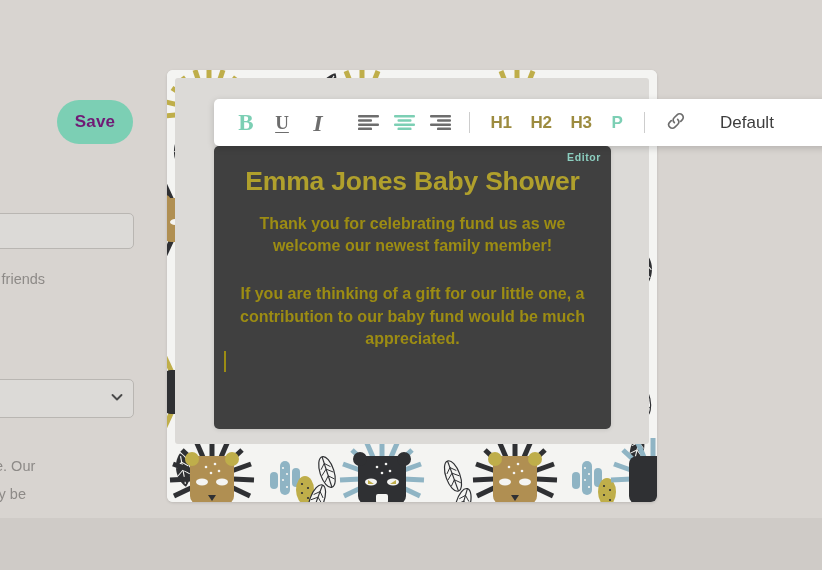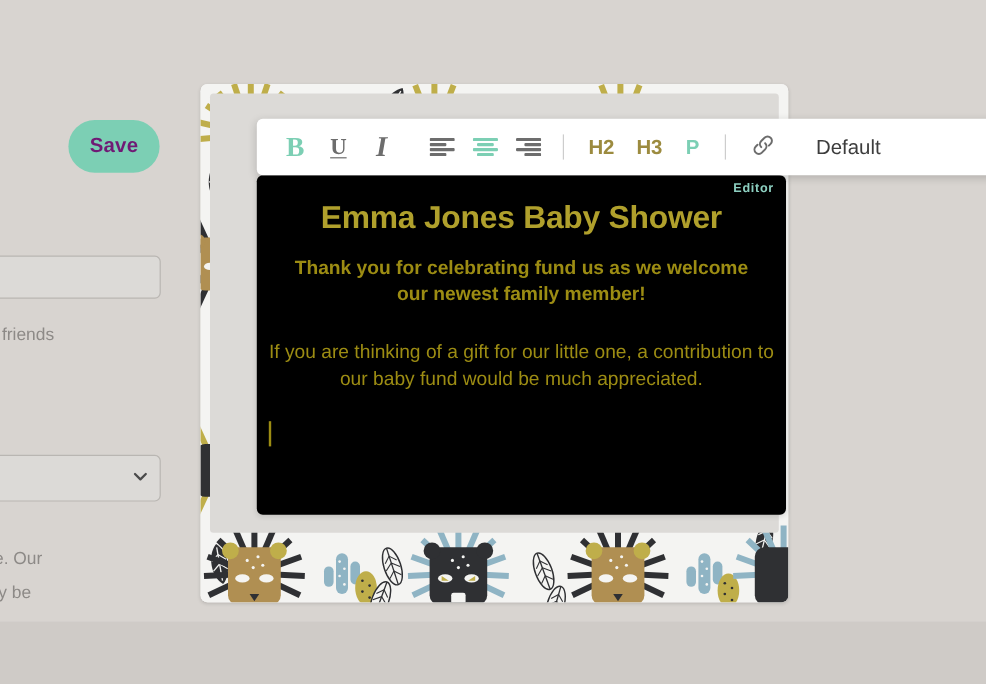--- a/index.html
+++ b/index.html
@@ -125,25 +125,24 @@
     border-radius: 3px;
   }
 
   
   #editor-sheet {
     position: absolute;
     left: 214px;
     top: 146px;
     width: 397px;
     height: 283px;
-    background: #000000;
+    background: #404040;
     border-radius: 5px;
     box-shadow: 0 1px 4px rgba(0,0,0,0.10);
     overflow: hidden;
-    padding-left: 44px;
   }
 
   #editor-badge {
     position: absolute;
     right: 10px;
     top: 5px;
     color: #8ccfc0;
     font-size: 10.5px;
     font-weight: bold;
     letter-spacing: 0.6px;
@@ -174,21 +173,21 @@
     font-family: "Liberation Sans", sans-serif;
   }
 
   #invite-para-2 {
     position: absolute;
     left: 10px; right: 10px;
     top: 137px;
     text-align: center;
     color: #9c8c13;
     font-size: 16px;
-    font-weight: normal;
+    font-weight: bold;
     line-height: 22.5px;
     font-family: "Liberation Sans", sans-serif;
   }
 
   #text-caret {
     position: absolute;
     left: 10px;
     top: 205px;
     width: 1.6px;
     height: 21px;
@@ -625,20 +624,23 @@
         <rect x="0" y="0" width="21" height="2.6" rx="1" fill="#6d6d6d"></rect>
         <rect x="7" y="4.2" width="14" height="2.6" rx="1" fill="#6d6d6d"></rect>
         <rect x="0" y="8.4" width="21" height="2.6" rx="1" fill="#6d6d6d"></rect>
         <rect x="7" y="12.6" width="14" height="2.6" rx="1" fill="#6d6d6d"></rect>
       </svg>
     </span>
   </button>
 
   <span class="tb-sep"></span>
 
+  <button class="tb-btn" style="width:40px">
+    <span class="tb-heading">H1</span>
+  </button>
 
   <button class="tb-btn" style="width:40px">
     <span class="tb-heading">H2</span>
   </button>
 
   <button class="tb-btn" style="width:40px">
     <span class="tb-heading">H3</span>
   </button>
 
   <button class="tb-btn" style="width:32px">

